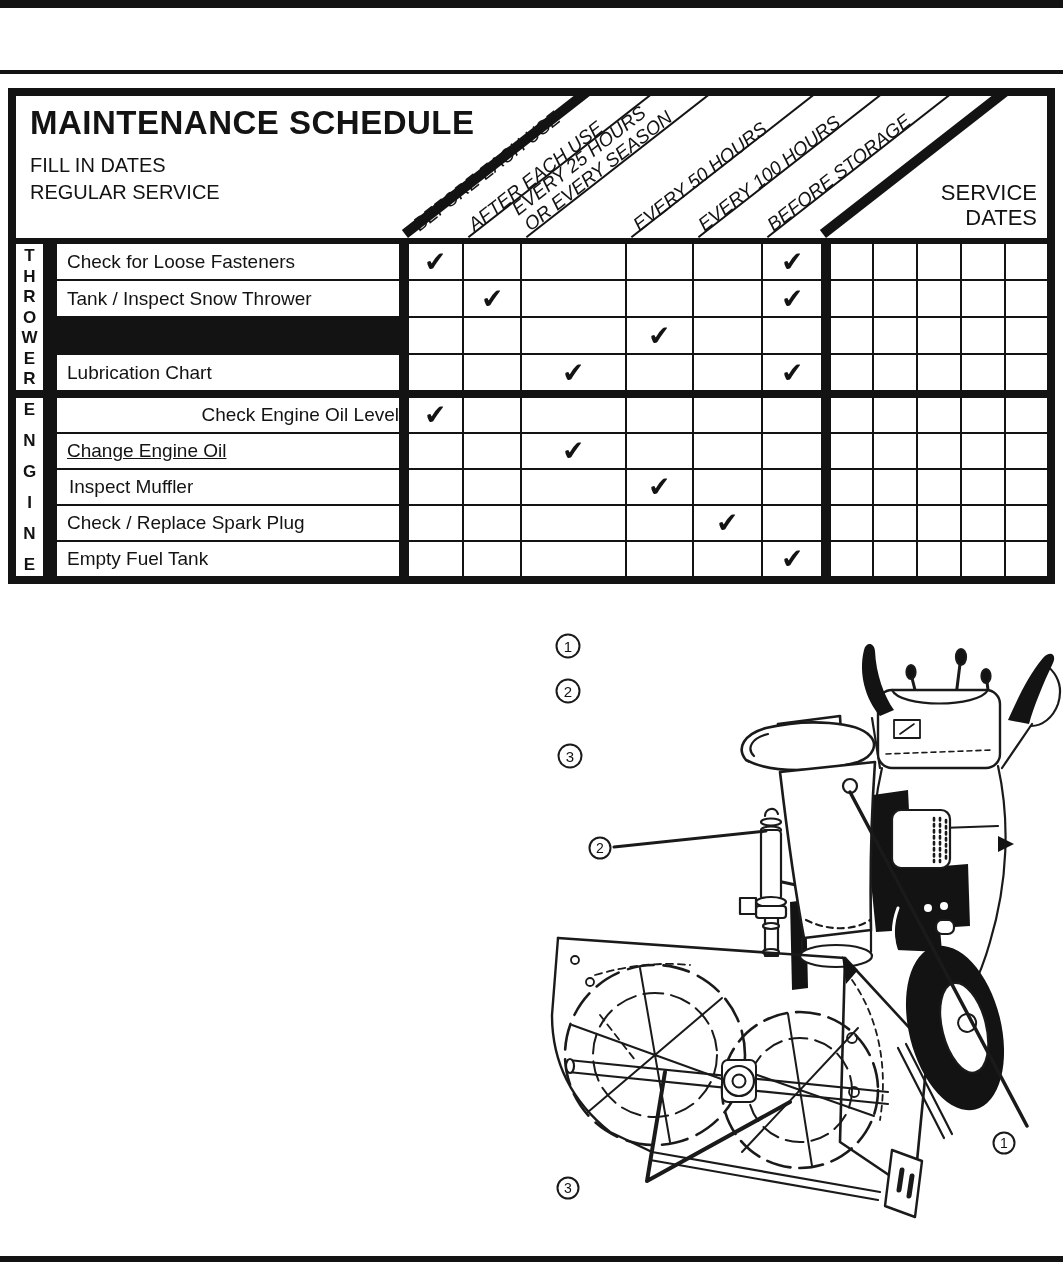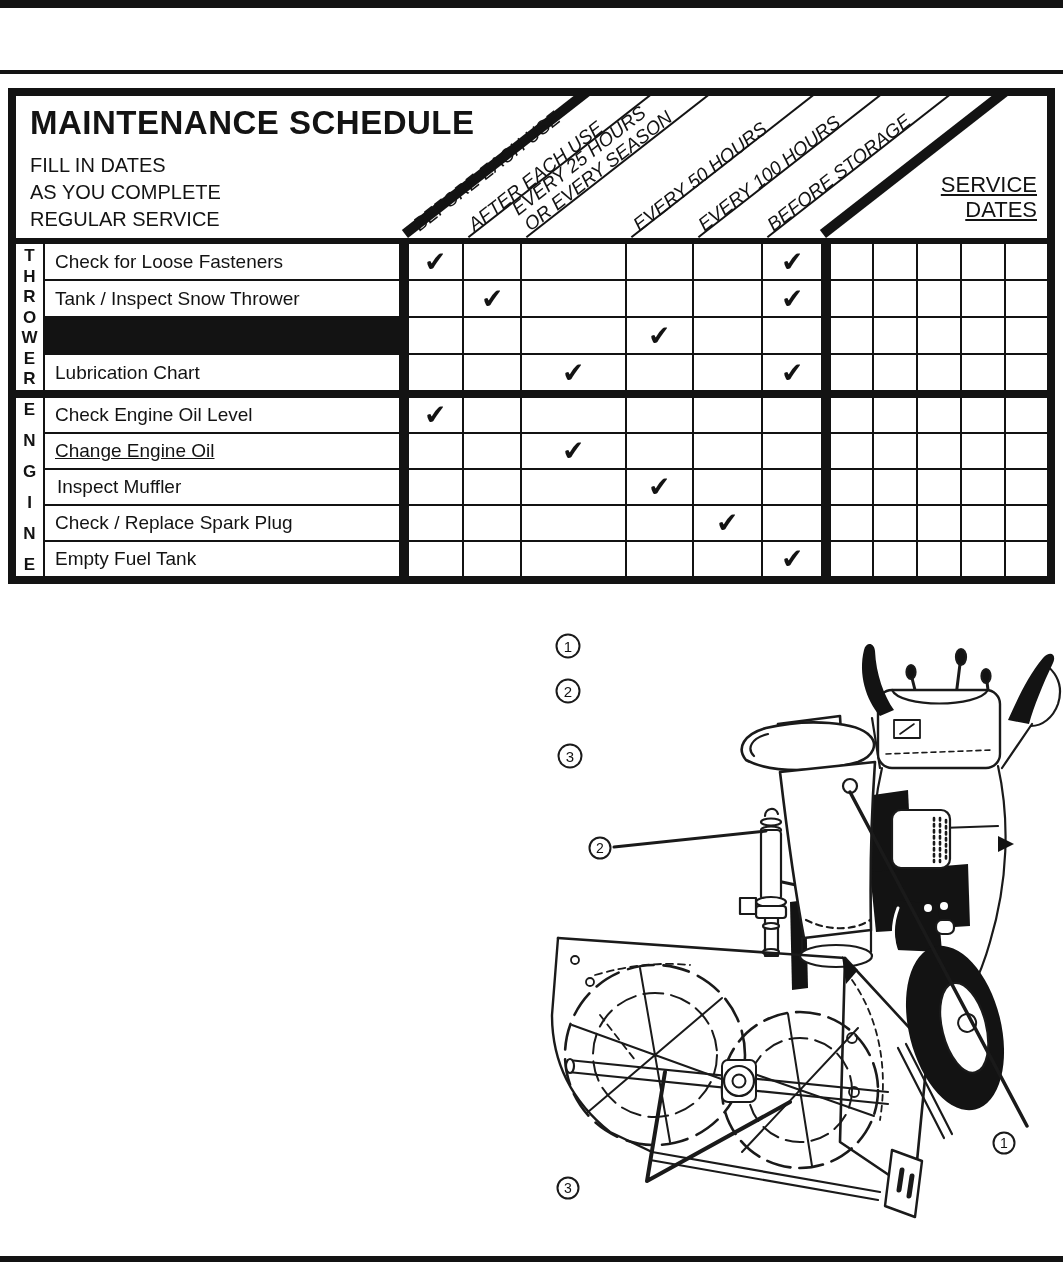--- a/index.html
+++ b/index.html
@@ -9,54 +9,53 @@
   .rule-top{position:absolute;left:0;top:70px;width:1063px;height:4px;background:#131313;}
   .rule-bottom{position:absolute;left:0;top:1256px;width:1063px;height:6px;background:#131313;}
 
   
   .mtable{position:absolute;left:8px;top:88px;width:1047px;box-sizing:border-box;
           border:8px solid #131313;background:#fff;}
   .thead{position:relative;height:142px;border-bottom:6px solid #131313;overflow:hidden;background:#fff;}
   .title-block{position:absolute;left:14px;top:8px;}
   .m-title{font-size:33px;font-weight:bold;letter-spacing:.5px;white-space:nowrap;}
   .m-sub{margin-top:10px;font-size:20px;line-height:27px;}
-  .svc-label{position:absolute;right:10px;bottom:16px;text-align:right;font-size:22px;line-height:25px;text-decoration:underline;}
+  .svc-label{position:absolute;right:10px;bottom:8px;text-align:right;font-size:22px;line-height:25px;}
   .dline,.dstripe,.dlabel{position:absolute;bottom:0;transform-origin:0 100%;transform:rotate(-38deg);}
   .dline{width:320px;height:2px;background:#131313;}
   .dstripe{width:320px;height:10px;background:#131313;}
   .dlabel{font-size:19px;font-style:italic;white-space:nowrap;line-height:20px;bottom:3px;}
 
   .tgrid{display:grid;background:#131313;gap:2px;
          grid-template-columns:27px 354px 6px 53px 56px 103px 65px 67px 58px 6px 41px 42px 42px 42px 41px;
          grid-template-rows:35px 35px 35px 35px 4px 34px 34px 34px 34px 34px;}
   .cell{background:#fff;}
   .group-label{background:#fff;display:flex;flex-direction:column;justify-content:space-between;
                align-items:center;font-weight:bold;font-size:17px;line-height:17px;padding:3px 0;}
-  .task-cell{display:flex;align-items:center;padding-left:10px;font-size:19px;white-space:nowrap;}
+  .task-cell{display:flex;align-items:center;padding-left:10px;font-size:19px;white-space:nowrap;margin-left:12px;}
   .check-cell{display:flex;align-items:center;justify-content:center;
               font-size:27px;font-weight:bold;}
   .check-cell span{transform:rotate(-4deg);}
 
   
   .figure-svg{position:absolute;left:540px;top:620px;}
 </style>
 </head>
 <body>
 
 <div class="page">
   <div class="topbar"></div>
   <div class="rule-top"></div>
 
   <div class="mtable">
     <div class="thead">
       <div class="title-block">
         <div class="m-title">MAINTENANCE SCHEDULE</div>
         <div class="m-sub">
           <div>FILL IN DATES</div>
-          <div>AS YOU COMPLETE</div>
           <div>REGULAR SERVICE</div>
         </div>
       </div>
       <div id="diagonals">
           <div class="dline" style="left: 453px;"></div>
           <div class="dline" style="left: 511px;"></div>
           <div class="dline" style="left: 616px;"></div>
           <div class="dline" style="left: 683px;"></div>
           <div class="dline" style="left: 752px;"></div>
           <div class="dstripe" style="left: 392px;"></div>
@@ -164,21 +163,21 @@
         <div class="cell service-cell" style="grid-area: 4 / 14;"></div>
         <div class="cell service-cell" style="grid-area: 4 / 15;"></div>
         <div class="cell group-label" style="grid-area: 6 / 1 / 11;">
           <span>E</span>
           <span>N</span>
           <span>G</span>
           <span>I</span>
           <span>N</span>
           <span>E</span>
         </div>
-        <div class="cell task-cell" style="grid-area: 6 / 2;">
+        <div class="cell task-cell" style="grid-area: 6 / 2; justify-content: flex-end;">
           <span>Check Engine Oil Level</span>
         </div>
         <div class="cell check-cell" style="grid-area: 6 / 4;">
           <span>✔</span>
         </div>
         <div class="cell check-cell" style="grid-area: 6 / 5;"></div>
         <div class="cell check-cell" style="grid-area: 6 / 6;"></div>
         <div class="cell check-cell" style="grid-area: 6 / 7;"></div>
         <div class="cell check-cell" style="grid-area: 6 / 8;"></div>
         <div class="cell check-cell" style="grid-area: 6 / 9;"></div>

